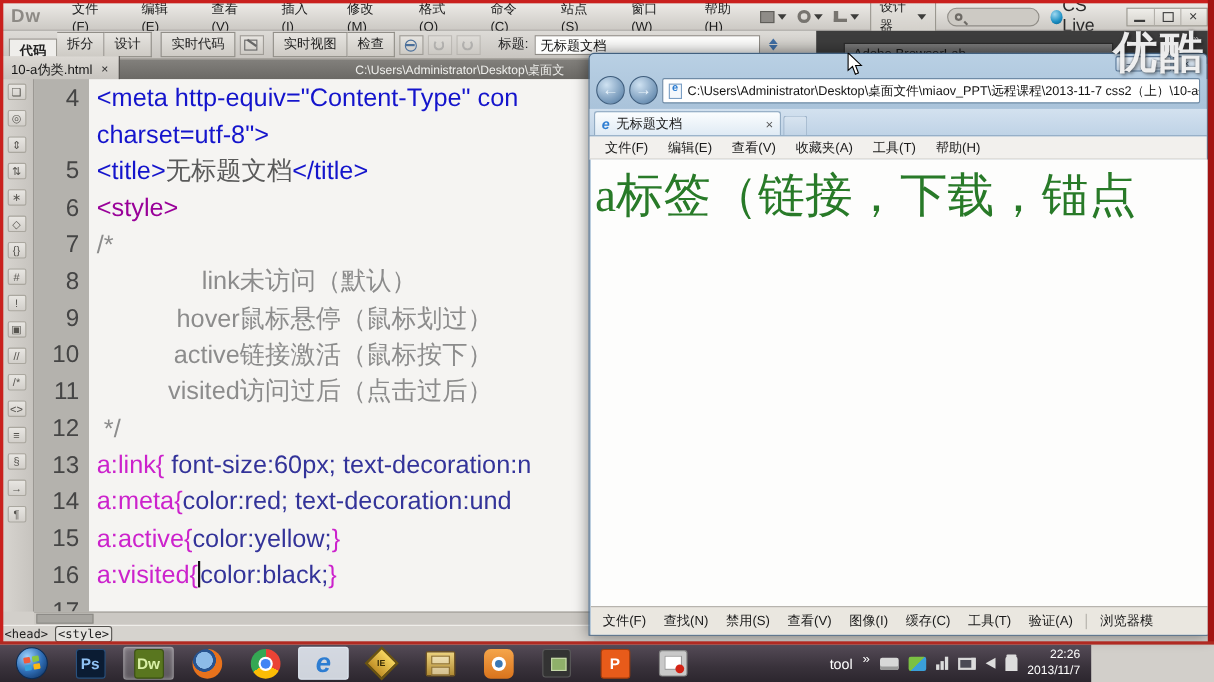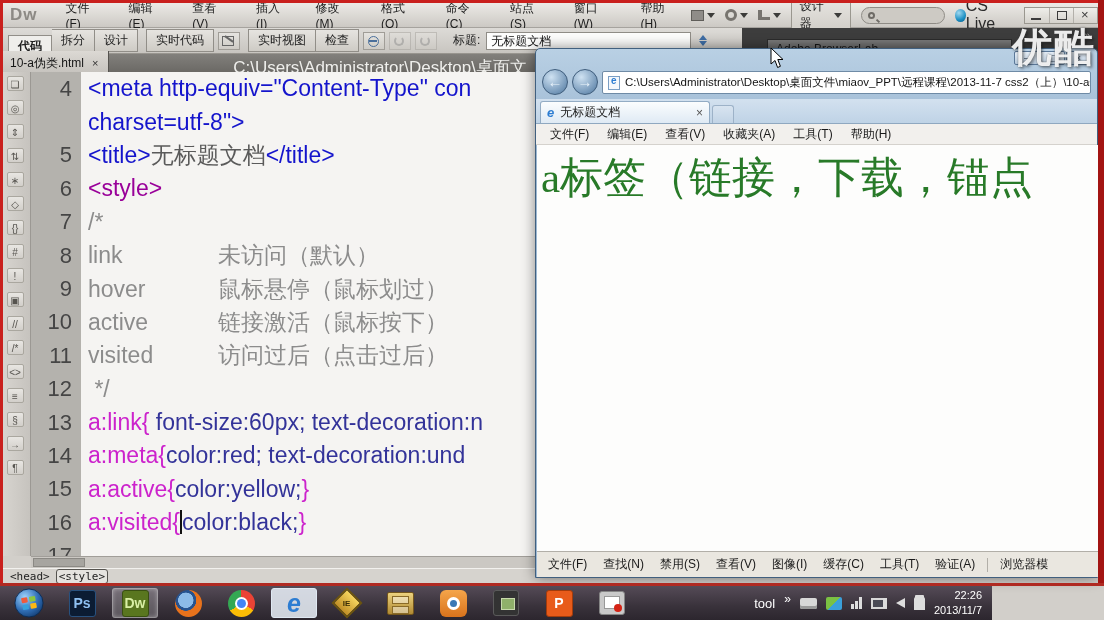--- a/index.html
+++ b/index.html
@@ -63,47 +63,47 @@
   .dock{position:absolute;left:742px;top:28px;width:356px;height:30px;background:#3d3d3d;z-index:2;}
   .browserlab-tab{position:absolute;left:25px;top:11px;width:245px;height:19px;background:linear-gradient(#7a7a7a,#585858);
      border:1px solid #2c2c2c;color:#151515;font-size:12px;padding:2px 8px;white-space:nowrap;overflow:hidden;}
   .dock-chevron{position:absolute;right:8px;top:2px;color:#cdcdcd;font-size:10px;}
 
   
   .tabstrip{position:absolute;left:0;top:54px;width:1104px;height:18px;background:linear-gradient(#82807c,#6b6965);display:flex;align-items:center;z-index:1;}
   .doc-tab{height:18px;display:flex;align-items:center;gap:8px;background:linear-gradient(#dcd9d4,#c4c1bc);
     border-right:1px solid #55534f;padding:12px 10px;font-size:12px;color:#161616;}
   .doc-tab .close{font-size:11px;color:#333;cursor:pointer;}
-  .path-hint{position:absolute;right:577px;top:2px;font-size:17px;color:#efefec;white-space:nowrap;}
+  .path-hint{position:absolute;right:591px;top:2px;font-size:11px;color:#efefec;white-space:nowrap;}
 
   
   .coding-toolbar{position:absolute;left:0;top:72px;width:31px;height:484px;background:linear-gradient(90deg,#d9d6d1,#c6c3be);
     border-right:1px solid #9b9893;display:flex;flex-direction:column;align-items:center;padding-top:4px;gap:9px;z-index:1;}
   .coding-toolbar .cicon{width:17px;height:15px;font-size:10px;line-height:15px;text-align:center;color:#56544f;
     background:linear-gradient(#e8e6e2,#d2cfca);border:1px solid #aaa79f;border-radius:2px;cursor:pointer;overflow:hidden;}
 
   .code-area{position:absolute;left:31px;top:72px;width:1073px;height:484px;
     background:linear-gradient(to right,#b4b2ad 0,#b4b2ad 50px,#f5f4f2 50px);
     font-size:23px;z-index:1;overflow:hidden;}
   .cl{display:flex;height:33.4px;align-items:center;}
   .ln{width:50px;flex:0 0 50px;text-align:right;padding-right:9px;color:#454545;font-size:22px;}
   .ct{white-space:pre;padding-left:7px;}
   .seg-tag{color:#1414cc;}
   .seg-plain{color:#5a5a5a;}
   .seg-style-tag{color:#990099;}
   .seg-comment{color:#8c8c8c;}
   .seg-sel{color:#cc22cc;}
   .seg-prop{color:#333399;}
-  .lbl{display:inline-block;width:130px;}
+  .lbl{display:inline-block;width:130px;text-align:right;}
   .caret{display:inline-block;width:2px;height:24px;background:#111;vertical-align:-4px;}
 
   .hscroll{position:absolute;left:31px;top:556px;width:509px;height:12px;background:#cbc8c3;border-top:1px solid #a19e99;z-index:1;}
   .hscroll .thumb{position:absolute;left:2px;top:1px;width:52px;height:9px;background:#a7a5a0;border:1px solid #8b8984;}
   .dw-statusbar{position:absolute;left:0;top:568px;width:540px;height:15px;background:#d6d3ce;border-top:1px solid #f2f1ee;
-    display:flex;align-items:center;gap:4px;padding-left:8px;font-family:"DejaVu Sans Mono",monospace;font-size:11px;color:#222;z-index:1;}
+    display:flex;align-items:center;gap:4px;padding-left:2px;font-family:"DejaVu Sans Mono",monospace;font-size:11px;color:#222;z-index:1;}
   .tag-crumb{padding:0 2px;cursor:pointer;}
   .tag-crumb.selected{border:1px solid #55534f;border-radius:3px;background:#e5e3df;}
 
   
   .browser{position:absolute;left:535px;top:48px;width:563px;height:530px;z-index:10;
     border:1px solid #41607f;border-radius:5px 5px 0 0;
     background:linear-gradient(#b9d0e4,#9db8d2 90px,#9db8d2);box-shadow:0 0 14px rgba(0,0,0,.45);}
   .b-controls{position:absolute;right:6px;top:2px;display:flex;gap:1px;}
   .b-wc{width:25px;height:14px;border:1px solid #5b7898;border-radius:2px;background:linear-gradient(#e7eff7,#b9cbdd);
     font-size:9px;line-height:12px;text-align:center;color:#2c3e52;cursor:pointer;}

